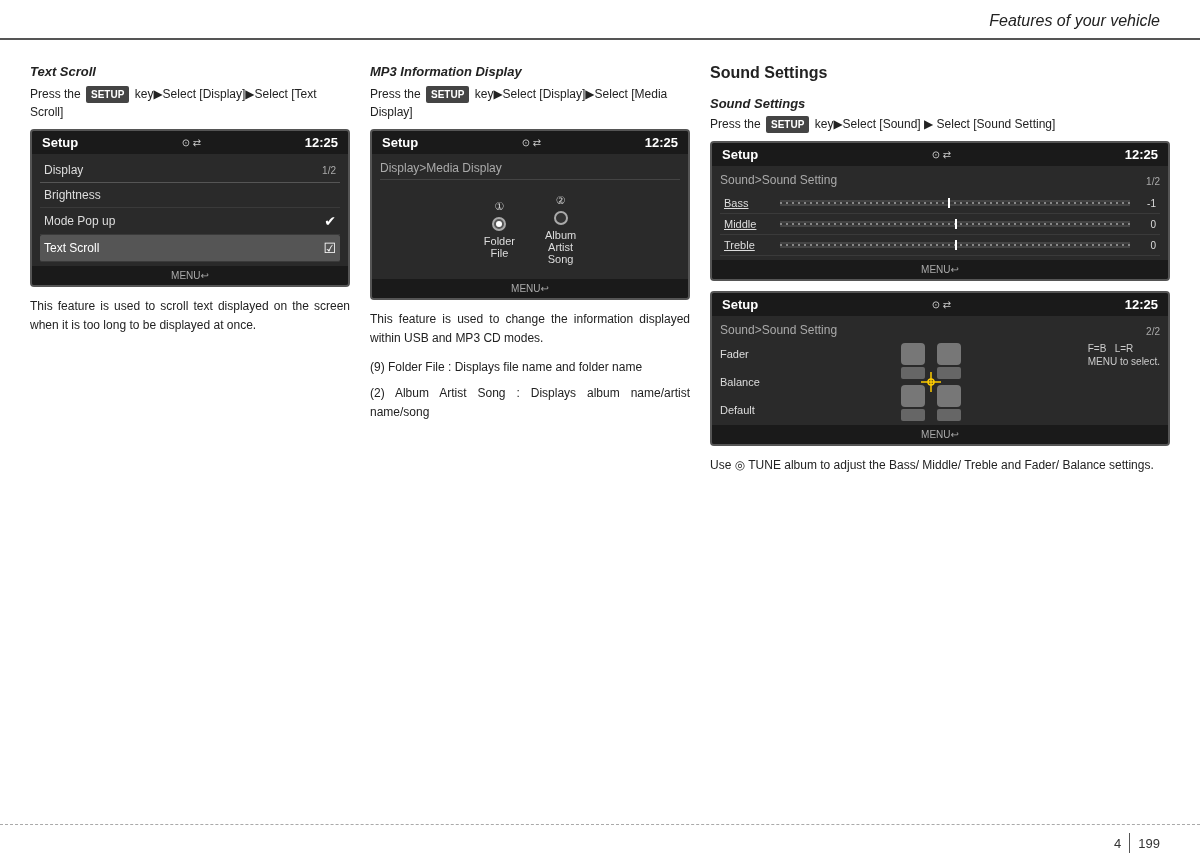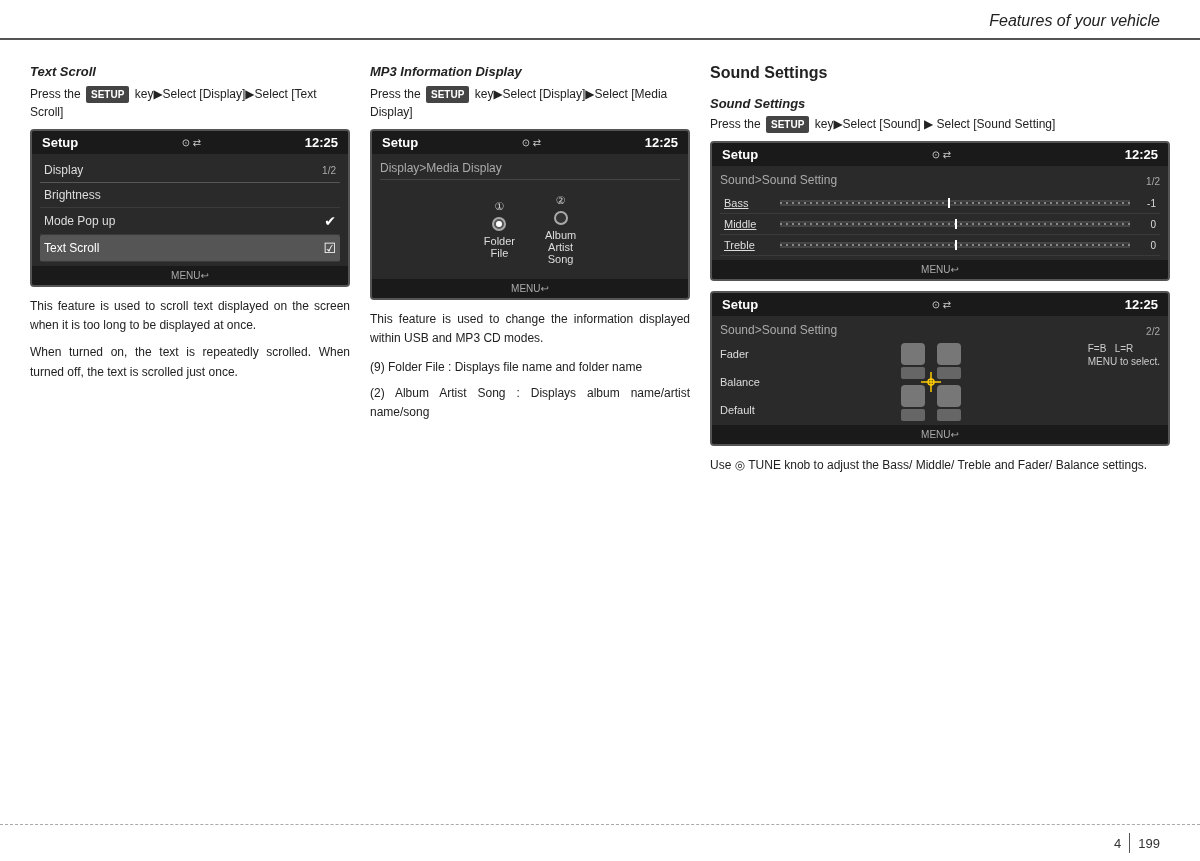--- a/index.html
+++ b/index.html
@@ -352,21 +352,20 @@
             <span>Text Scroll</span>
             <span class="screen-row-check checked">☑</span>
           </div>
         </div>
         <div class="screen-footer">
           <span>MENU↩</span>
         </div>
       </div>
 
       <div class="desc-text">This feature is used to scroll text displayed on the screen when it is too long to be displayed at once.</div>
-      <div class="desc-text" style="margin-top:8px;">When turned on, the text is repeatedly scrolled. When turned off, the text is scrolled just once.</div>
     </div>
 
     <div class="col-mid">
       <div class="section-title-italic">MP3 Information Display</div>
       <div class="instruction-line">
         Press the <span class="setup-badge">SETUP</span> key▶Select [Display]▶Select [Media Display]
       </div>
 
       <div class="screen-mockup">
         <div class="screen-header">
@@ -509,21 +508,21 @@
               <div>F=B&nbsp;&nbsp;&nbsp;L=R</div>
               <div>MENU to select.</div>
             </div>
           </div>
         </div>
         <div class="screen-footer">
           <span>MENU↩</span>
         </div>
       </div>
 
-      <div class="desc-text">Use ◎ TUNE knob to adjust the Bass/ Middle/ Treble and Fader/ Balance settings.</div>
+      <div class="desc-text">Use ◎ TUNE album to adjust the Bass/ Middle/ Treble and Fader/ Balance settings.</div>
     </div>
 
   </div>
 
   <div class="page-footer">
     <span class="page-footer-text">4</span>
     <div class="page-footer-divider"></div>
     <span class="page-footer-text">199</span>
   </div>
 

